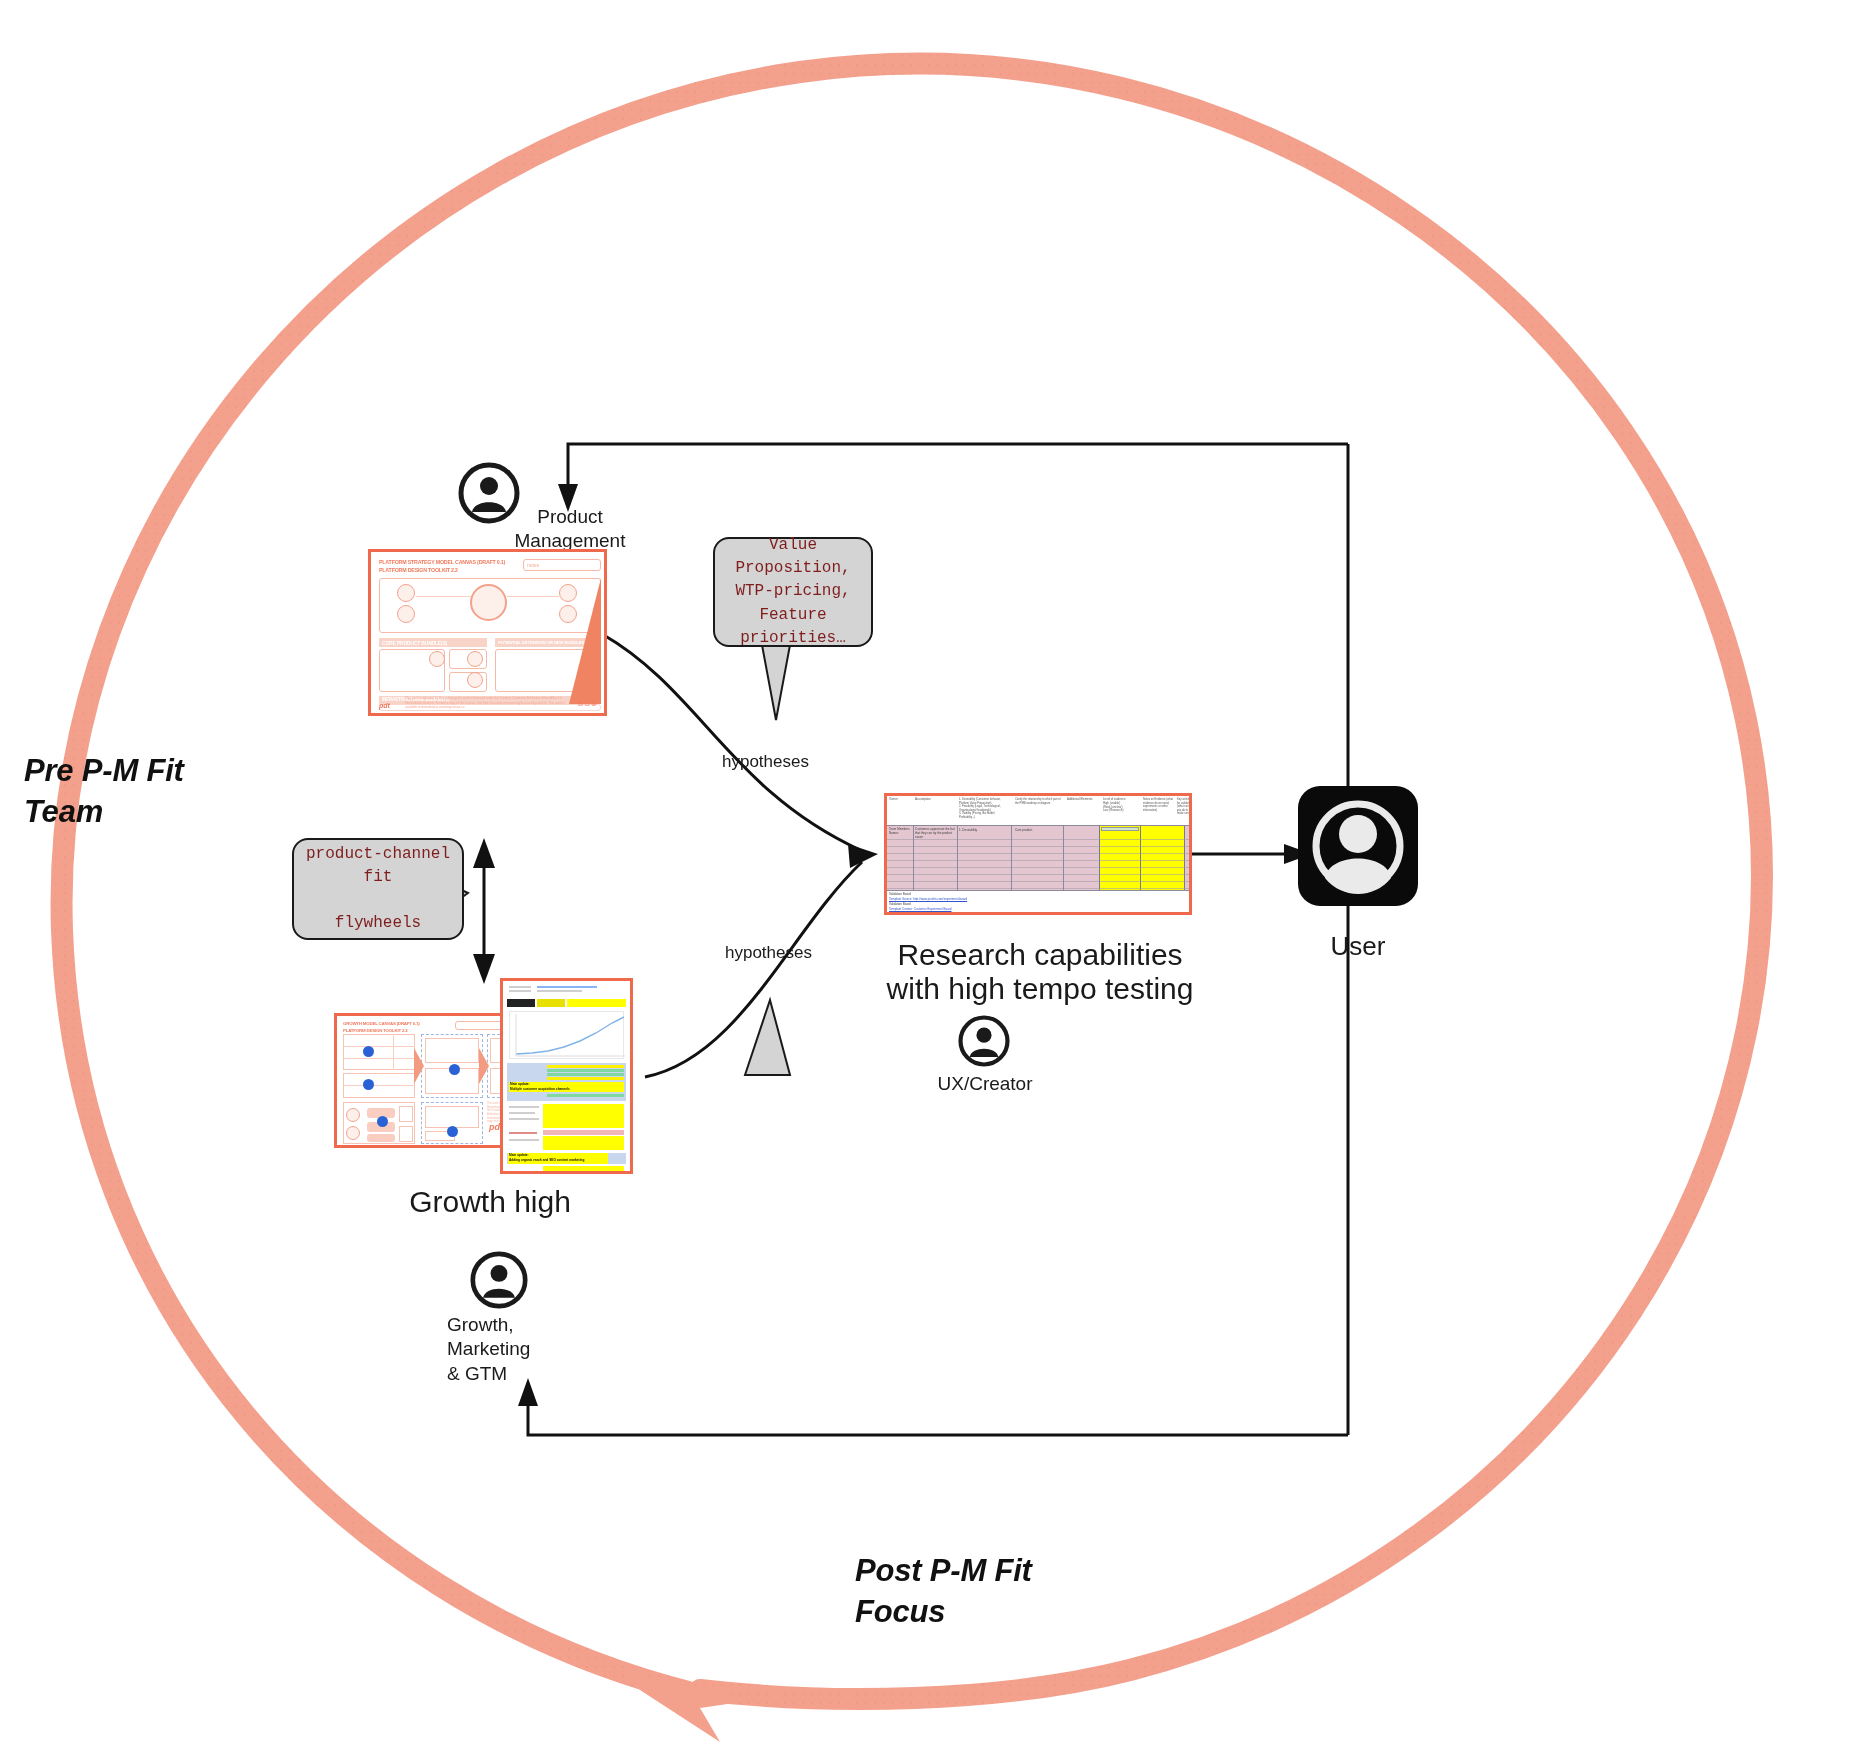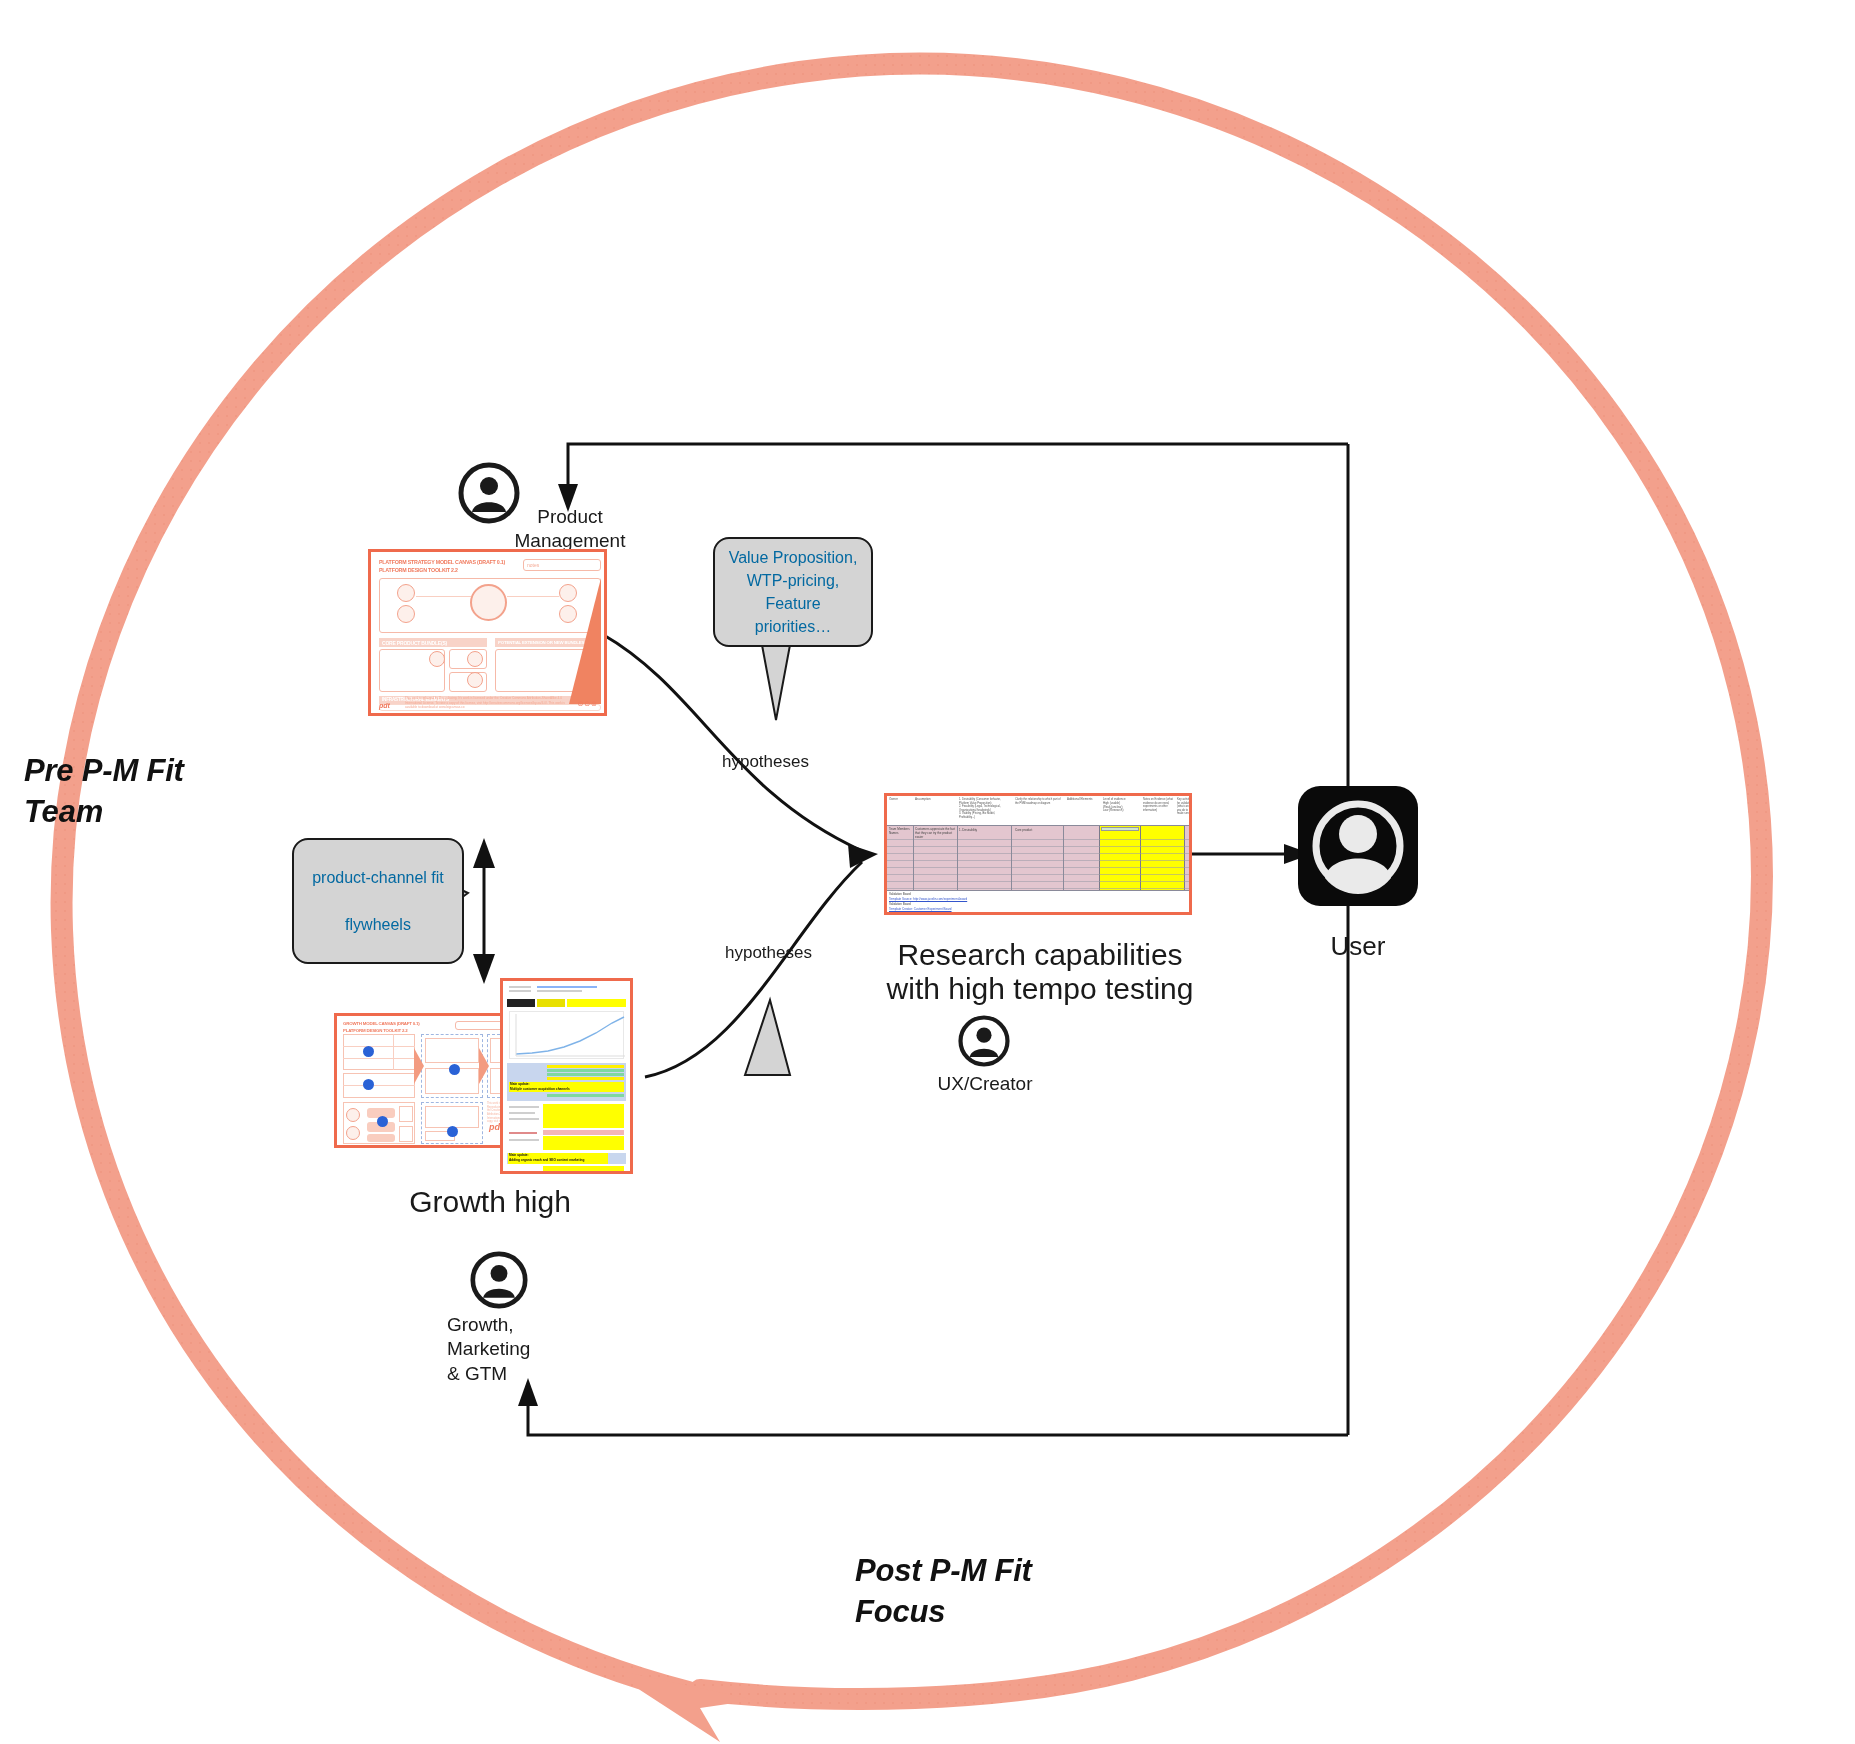--- a/index.html
+++ b/index.html
@@ -60,23 +60,24 @@
     position: absolute;
     background: #d4d4d4;
     border: 2px solid #1a1a1a;
     border-radius: 16px;
     display: flex;
     align-items: center;
     justify-content: center;
     text-align: center;
     font-size: 16px;
     line-height: 1.45;
-    color: #0369a1;
+    color: #7f1d1d;
     white-space: pre-line;
     padding: 12px 10px;
+    font-family: Liberation Mono, monospace;
   }
 
   
   .thumb {
     position: absolute;
     background: #ffffff;
     border: 3px solid #ef6a4c;
     overflow: hidden;
   }
   .thumb-title {
@@ -216,21 +217,21 @@
 
 
   <div class="bubble" style="left:713px; top:537px; width:160px; height:110px;">
     <span>Value Proposition,
 WTP-pricing,
 Feature priorities…</span>
   </div>
 
   <div class="abs edge-label" style="left:722px; top:752px;">hypotheses</div>
 
-  <div class="bubble" style="left:292px; top:838px; width:172px; height:126px; text-align:center;justify-content:center;">
+  <div class="bubble" style="left:292px; top:838px; width:172px; height:102px; text-align:center;justify-content:center;">
     <span>product-channel fit
 
 flywheels</span>
   </div>
 
   <div class="thumb" style="left:334px; top:1013px; width:193px; height:135px;">
     <div class="thumb-title" style="position:absolute; left:6px; top:5px; font-size:4.4px; line-height:1.5;">GROWTH MODEL CANVAS (DRAFT 0.1)
 PLATFORM DESIGN TOOLKIT 2.2</div>
     <div class="psc-box" style="left:118px; top:5px; width:68px; height:9px;"></div>
 

